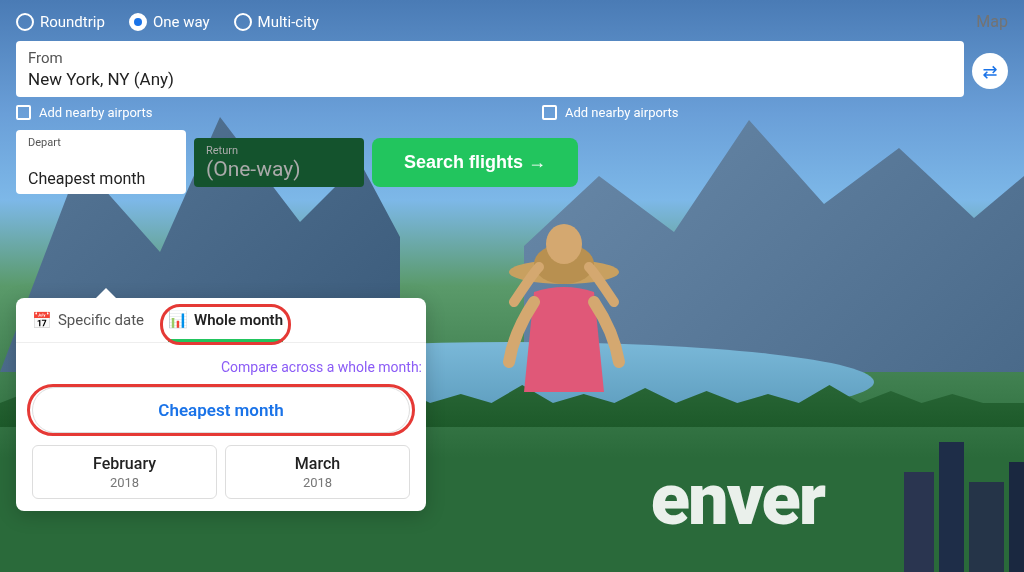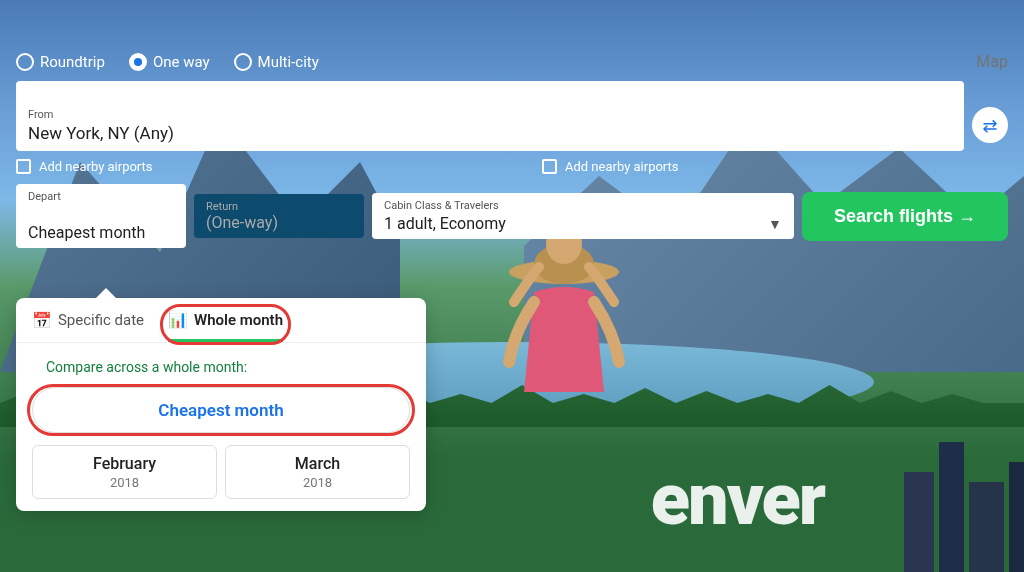--- a/index.html
+++ b/index.html
@@ -95,21 +95,20 @@
       padding: 12px 16px 0;
     }
 
     
     .trip-type-row {
       display: flex;
       align-items: center;
       gap: 24px;
       margin-bottom: 10px;
       justify-content: space-between;
-      margin-top: 40px;
     }
     .trip-type-options {
       display: flex;
       gap: 24px;
       align-items: center;
     }
     .radio-option {
       display: flex;
       align-items: center;
       gap: 6px;
@@ -151,24 +150,23 @@
       margin-bottom: 8px;
       align-items: flex-end;
     }
     .od-field {
       flex: 1;
       background: white;
       border-radius: 4px;
       padding: 8px 12px;
     }
     .od-field .field-label {
-      font-size: 11px;
+      font-size: 15px;
       color: #555;
       margin-bottom: 2px;
-      margin-top: 19px;
     }
     .od-field .field-value {
       font-size: 17px;
       color: #222;
     }
     .swap-btn {
       width: 36px;
       height: 36px;
       background: white;
       border-radius: 50%;
@@ -216,31 +214,31 @@
     .date-field .field-label {
       font-size: 11px;
       color: #555;
       margin-bottom: 20px;
     }
     .date-field .field-value {
       font-size: 16px;
       color: #222;
     }
     .return-field {
-      background: #0c4a6e;
+      background: #14532d;
       border-radius: 4px;
       padding: 6px 12px;
       min-width: 170px;
     }
     .return-field .field-label {
       font-size: 11px;
       color: #aaa;
     }
     .return-field .field-value {
-      font-size: 16px;
+      font-size: 21px;
       color: #aaa;
     }
     .cabin-field {
       flex: 1;
       background: white;
       border-radius: 4px;
       padding: 6px 12px;
       display: flex;
       flex-direction: column;
     }
@@ -331,23 +329,24 @@
     .tab-item.active {
       color: #222;
       font-weight: 600;
       border-bottom: 3px solid #22c55e;
     }
     .tab-icon {
       font-size: 16px;
     }
 
     .compare-text {
-      padding: 0 30px 12px;
+      padding: 0 4px 12px;
       font-size: 14px;
-      color: #15803d;
+      color: #8b5cf6;
+      text-align: right;
     }
 
     
     .cheapest-option-wrap {
       padding: 0 16px 12px;
       position: relative;
     }
     .cheapest-option {
       border: 1px solid #ddd;
       border-radius: 24px;
@@ -500,27 +499,20 @@
 
   <div class="bottom-row">
     <div class="date-field">
       <div class="field-label">Depart</div>
       <div class="field-value">Cheapest month</div>
     </div>
     <div class="return-field">
       <div class="field-label">Return</div>
       <div class="field-value">(One-way)</div>
     </div>
-    <div class="cabin-field">
-      <div class="field-label">Cabin Class &amp; Travelers</div>
-      <div class="cabin-select-row">
-        <span class="cabin-value">1 adult, Economy</span>
-        <span class="cabin-arrow">▼</span>
-      </div>
-    </div>
     <button class="search-btn">
       <span>Search flights →</span>
     </button>
   </div>
 </div>
 
 <div class="date-dropdown">
 
   <div class="tab-row">
     <div class="tab-item">

